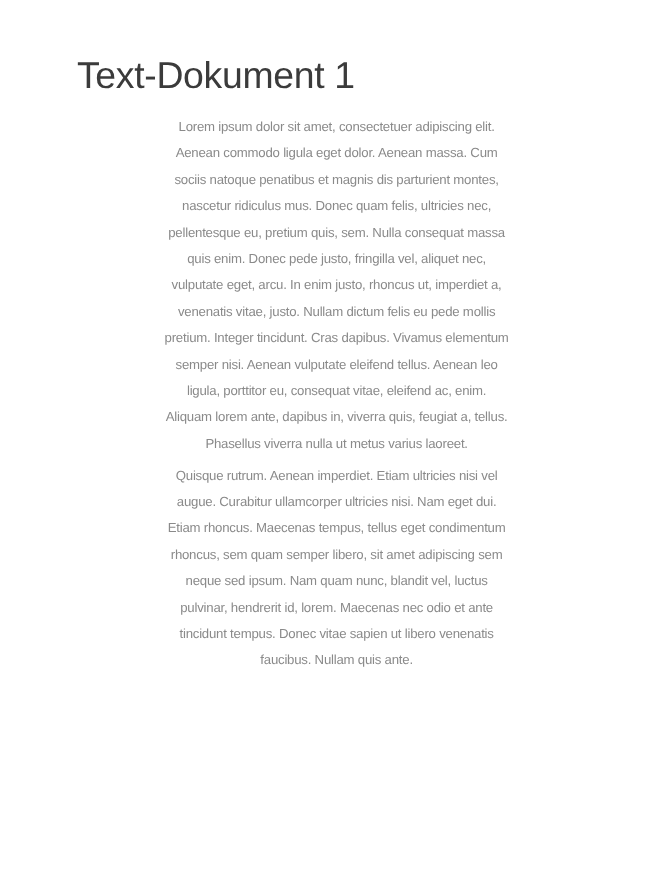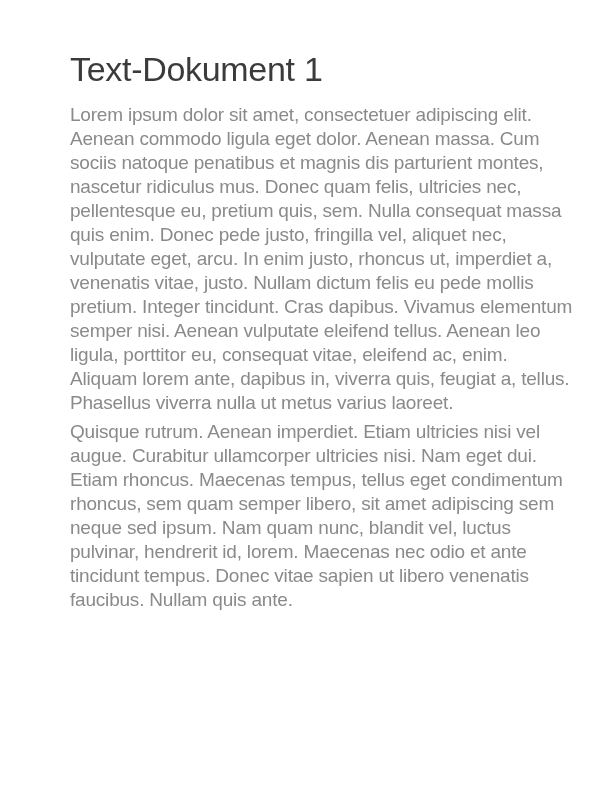--- a/index.html
+++ b/index.html
@@ -20,26 +20,27 @@
   .doc-title {
     margin: 0 0 17px 0;
     font-size: 34px;
     line-height: 34px;
     font-weight: 400;
     letter-spacing: -0.3px;
     color: var(--title-color, #3b3b3b);
   }
   .doc-paragraph {
     margin: 0 0 5px 0;
-    font-size: 19px;
+    font-size: 12px;
     line-height: 24px;
     letter-spacing: -0.2px;
     color: var(--body-color, #8a8a8a);
     white-space: pre;      
     overflow: visible;
+    text-align: center;
   }
 </style>
 </head>
 <body>
 
 <div class="page">
   <h1 class="doc-title">Text-Dokument 1</h1>
   <p class="doc-paragraph">Lorem ipsum dolor sit amet, consectetuer adipiscing elit.
 Aenean commodo ligula eget dolor. Aenean massa. Cum
 sociis natoque penatibus et magnis dis parturient montes,

